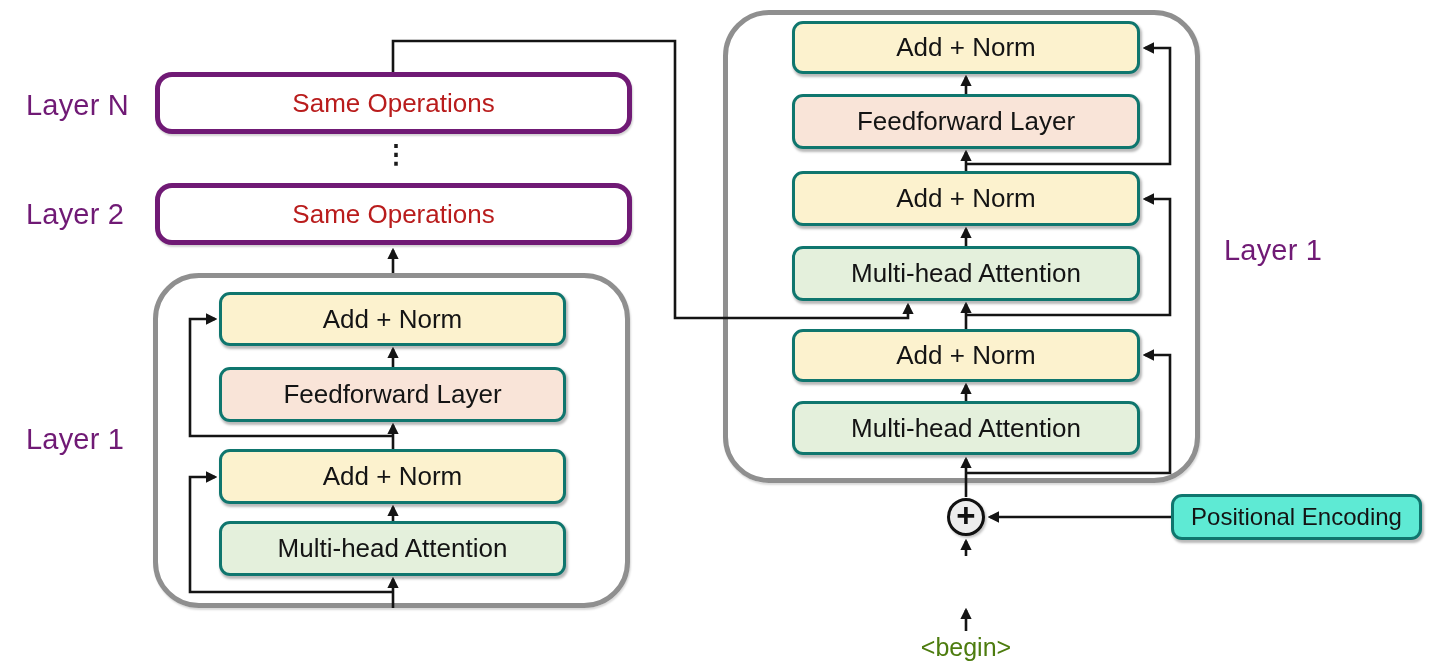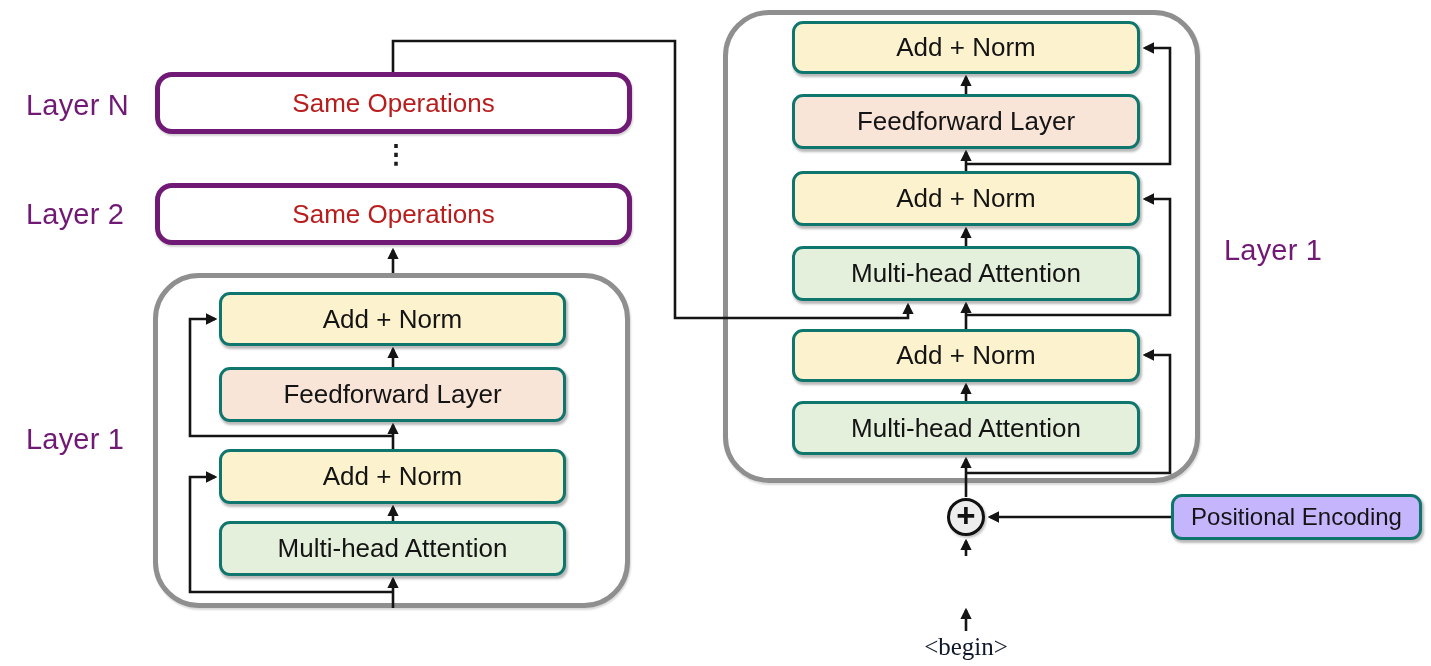--- a/index.html
+++ b/index.html
@@ -31,21 +31,21 @@
     font-size:26px;font-weight:bold;line-height:24px;text-align:center;color:#1a1a1a;
   }
   .plus-circle{
     width:38px;height:38px;border:3.5px solid #111111;border-radius:50%;
     display:flex;align-items:center;justify-content:center;
     font-size:33px;font-weight:bold;color:#111111;
     box-shadow:1.5px 2px 2.5px rgba(0,0,0,0.25);
   }
   .plus-circle span{margin-top:-3px;}
   .begin{
-    font-size:25px;text-align:center;color:#0f172a;white-space:nowrap;font-family:Liberation Serif, serif;
+    font-size:25px;text-align:center;color:#4d7c0f;white-space:nowrap;
   }
   svg.wires{position:absolute;left:0;top:0;pointer-events:none;}
 </style>
 </head>
 <body>
 
 <div class="canvas">
 
   <div class="abs lbl" style="left:26px;top:90px;">Layer N</div>
   <div class="abs lbl" style="left:26px;top:199px;">Layer 2</div>
@@ -67,21 +67,21 @@
   <div class="abs block" style="left: 792px; top: 21px; width: 348px; height: 53px; background: rgb(252, 242, 206);">Add + Norm</div>
   <div class="abs block" style="left: 792px; top: 94px; width: 348px; height: 55px; background: rgb(249, 228, 216);">Feedforward Layer</div>
   <div class="abs block" style="left: 792px; top: 171px; width: 348px; height: 55px; background: rgb(252, 242, 206);">Add + Norm</div>
   <div class="abs block" style="left: 792px; top: 246px; width: 348px; height: 55px; background: rgb(228, 240, 220);">Multi-head Attention</div>
   <div class="abs block" style="left: 792px; top: 329px; width: 348px; height: 53px; background: rgb(252, 242, 206);">Add + Norm</div>
   <div class="abs block" style="left: 792px; top: 401px; width: 348px; height: 54px; background: rgb(228, 240, 220);">Multi-head Attention</div>
 
   <div class="abs plus-circle" style="left: 947px; top: 498px; background: rgb(237, 237, 237);">
       <span>+</span>
     </div>
-  <div class="abs block small" style="left: 1171px; top: 494px; width: 251px; height: 46px; background: #c4b5fd;">Positional Encoding</div>
+  <div class="abs block small" style="left: 1171px; top: 494px; width: 251px; height: 46px; background: #5eead4;">Positional Encoding</div>
   <div class="abs begin" style="left:900px;top:633px;width:132px;">&lt;begin&gt;</div>
 
   <svg class="wires" width="1431" height="666" viewBox="0 0 1431 666">
     <defs>
       <marker id="ah" viewBox="0 0 10 10" refX="8" refY="5" markerWidth="4.4" markerHeight="4.4" orient="auto">
         <path d="M0,0 L10,5 L0,10 Z" fill="#141414"></path>
       </marker>
     </defs>
     <g fill="none" stroke="#141414" stroke-width="2.6">
 

